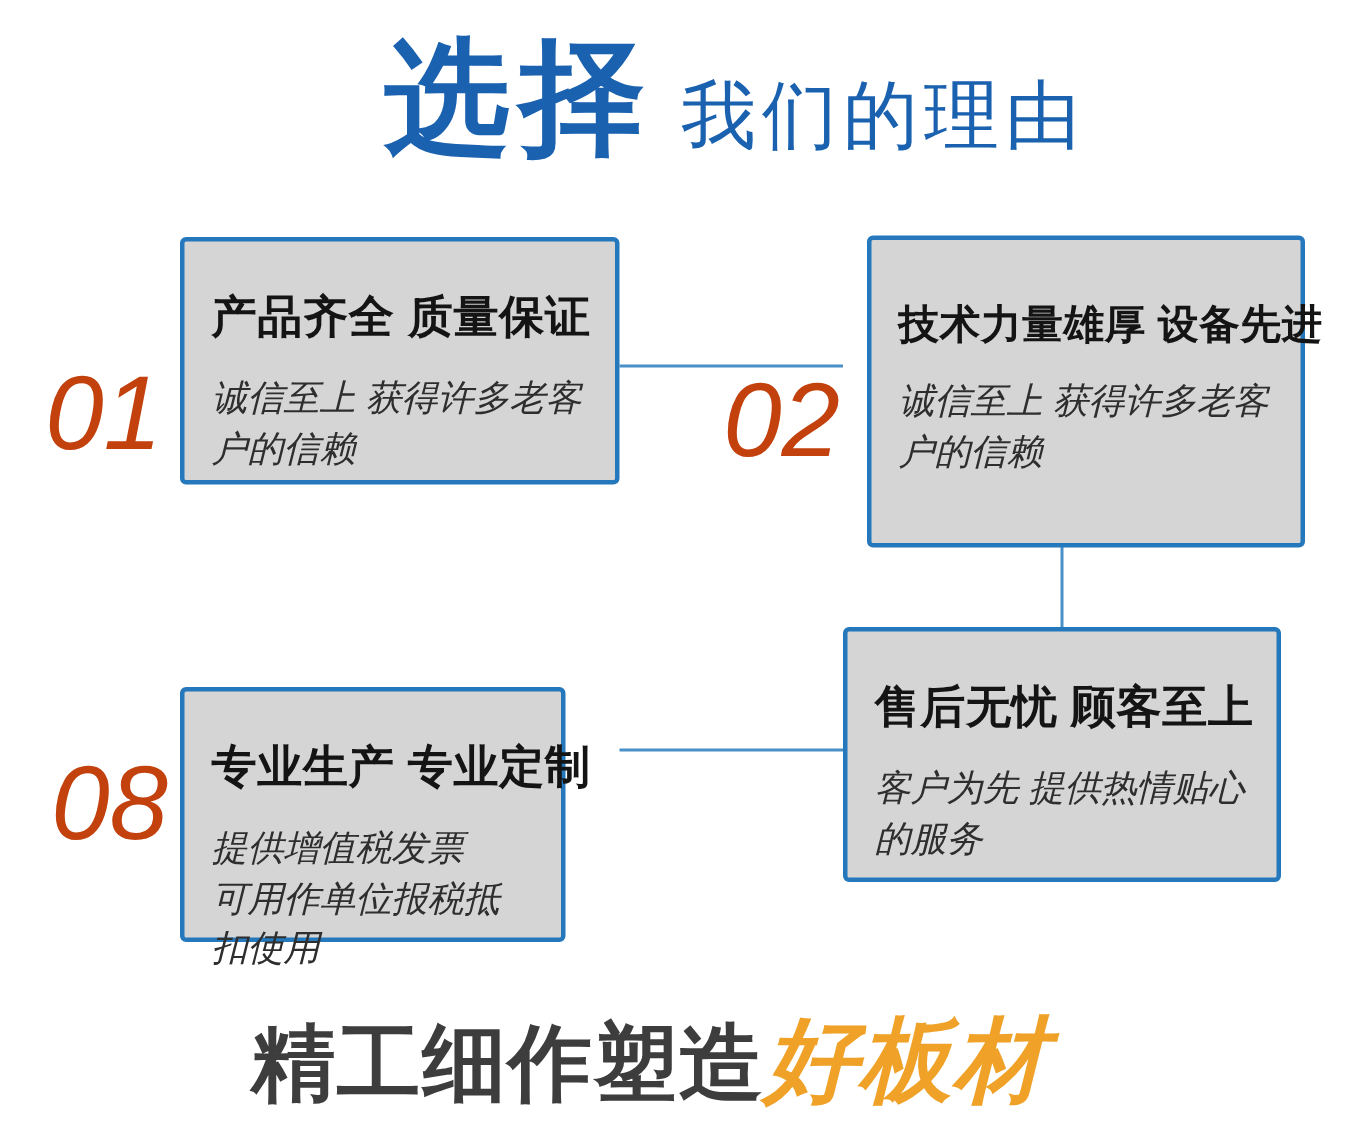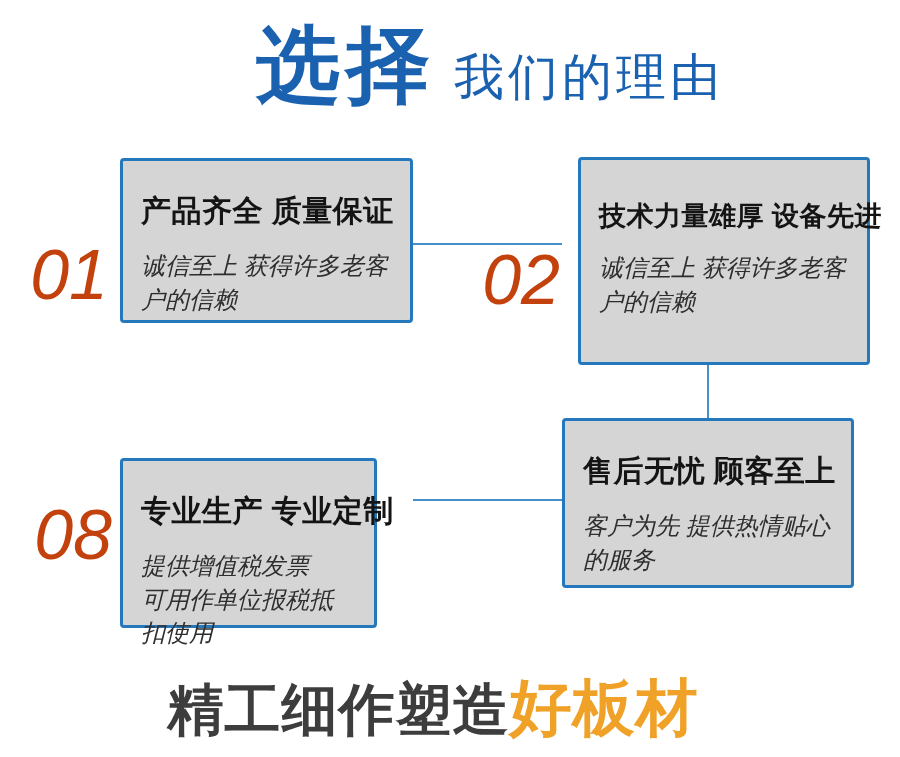--- a/index.html
+++ b/index.html
@@ -81,21 +81,21 @@
   
   .tagline{
     position:absolute;top:672px;left:0;width:100%;
     padding-right:34px;
     text-align:center;line-height:1.15;white-space:nowrap;
   }
   .tag-dark{
     font-size:56px;font-weight:700;color:var(--tag-dark);letter-spacing:1px;
   }
   .tag-orange{
-    font-size:62px;font-weight:900;color:var(--tag-orange);letter-spacing:1px;
+    font-size:62px;font-weight:900;color:var(--tag-orange);letter-spacing:1px;font-style:italic;
   }
 </style>
 </head>
 <body>
 
 <div class="canvas">
 
   <header class="title">
     <span class="title-main">选择</span>
     <span class="title-sub">我们的理由</span>

